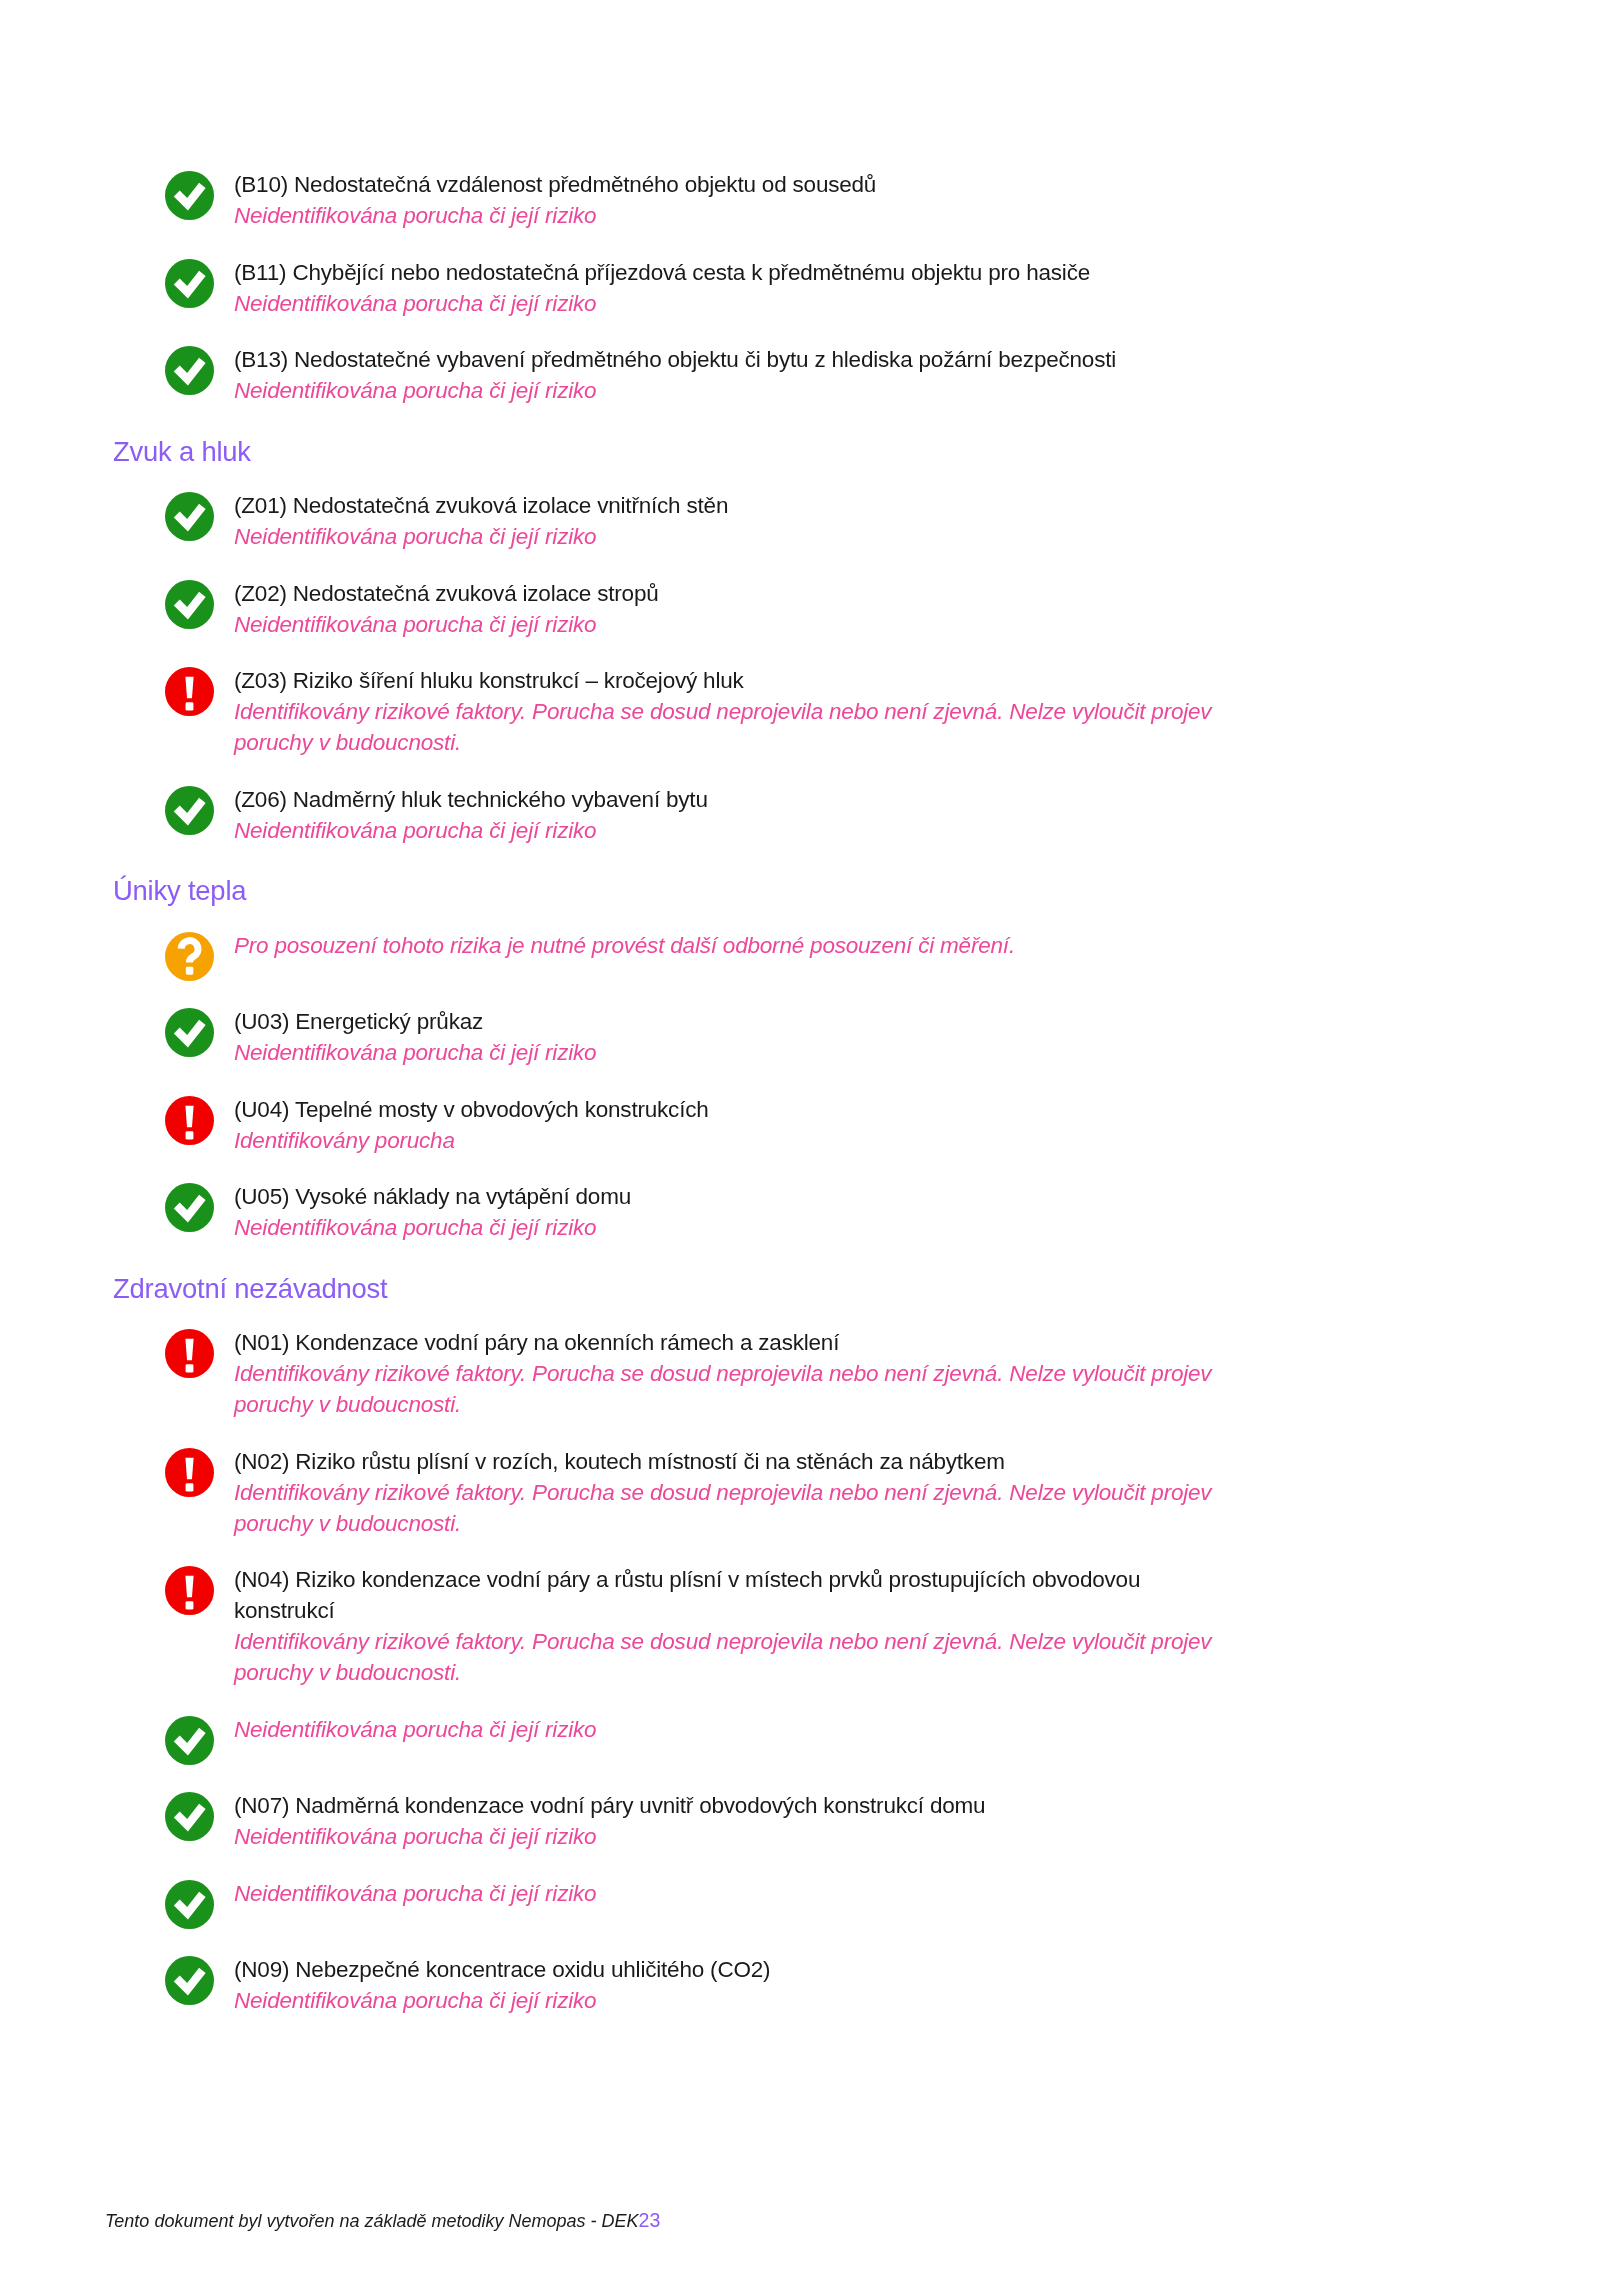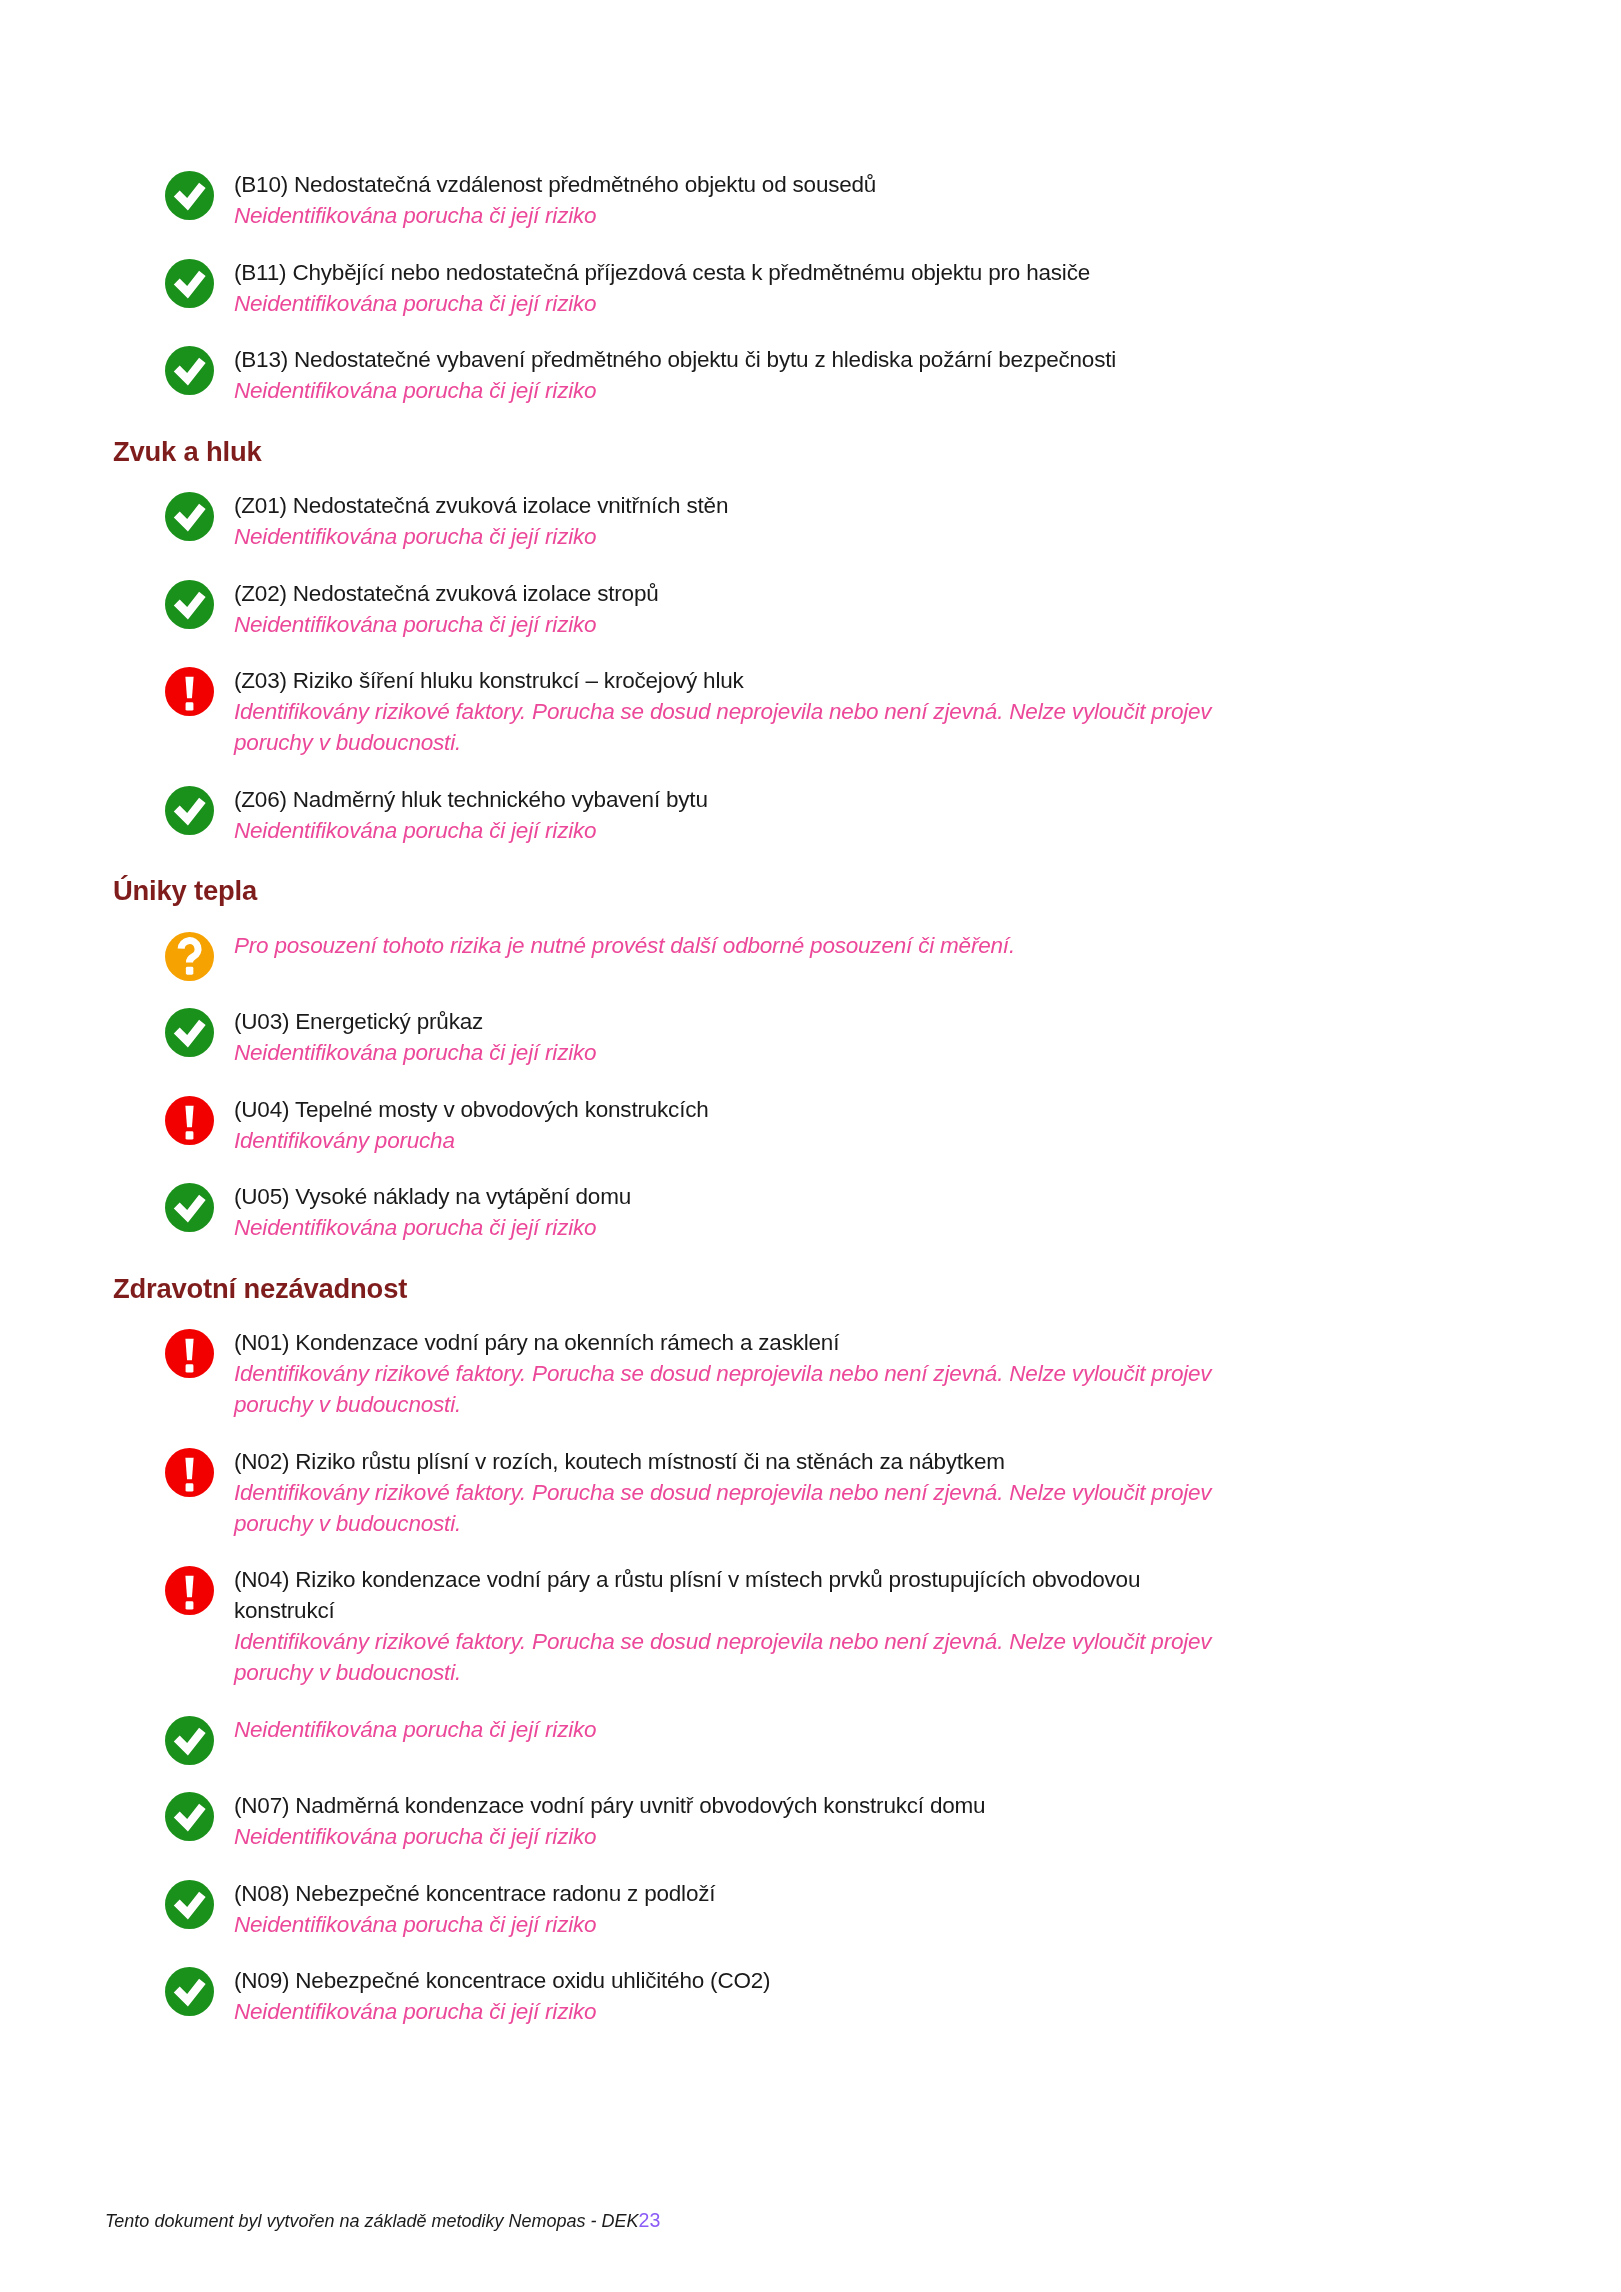--- a/index.html
+++ b/index.html
@@ -1,20 +1,20 @@
 <!DOCTYPE html>
 <html lang="cs"><head>
 <meta charset="utf-8">
 <style>
   html,body{margin:0;padding:0;background:#ffffff;}
   body{font-family:"Liberation Sans","DejaVu Sans",sans-serif;color:#1a1a1a;}
   .page{position:relative;width:1621px;height:2293px;background:#ffffff;overflow:hidden;}
   .content{position:absolute;left:113px;top:169px;width:1396px;}
   .section-heading{
-    font-size:27.4px;line-height:39px;font-weight:700;color:#7f1d1d;
+    font-size:27.4px;line-height:39px;font-weight:400;color:#8b5cf6;
     margin:13.7px 0 19.6px 0;letter-spacing:-0.2px;
   }
   .section:first-child .section-heading{margin-top:0;}
   .items{display:block;}
   .item{display:flex;align-items:flex-start;padding-left:52px;margin-bottom:25.5px;}
   .icon{width:49px;height:49px;flex:0 0 49px;margin-top:2px;}
   .icon svg{display:block;}
   .item-text{flex:1;margin-left:20px;min-width:0;}
   .item-title{
     font-size:22.5px;line-height:31px;color:#1a1a1a;letter-spacing:-0.2px;
@@ -407,21 +407,20 @@
             <path d="M20.8 10 h8.4 l-1.7 22 h-5 z"></path>
             <rect x="21" y="36" width="8" height="8.5" rx="1.5"></rect>
           </g>
           <g class="glyph glyph-question" fill="none">
             <path d="M16.5 17 a8.6 8.6 0 1 1 12.4 8.1 c-2.9 1.5 -3.9 2.9 -3.9 5.9" stroke="#ffffff" stroke-width="7.2" stroke-linecap="butt"></path>
             <rect x="21.3" y="35.5" width="7.6" height="8.2" rx="1.5" fill="#ffffff"></rect>
           </g>
         </svg>
       </span>
       <div class="item-text">
-        <div class="item-title">(N08) Nebezpečné koncentrace radonu z podloží</div>
         <div class="item-note">Neidentifikována porucha či její riziko</div>
       </div>
     </div>
 
     <div class="item status-ok">
       <span class="icon">
         <svg viewBox="0 0 50 50" width="49" height="49" aria-hidden="true">
           <circle cx="25" cy="25" r="25" fill="#1a911a" style="fill: rgb(26, 145, 26);"></circle>
           <path class="glyph glyph-check" d="M15 26 L23 34 L35.5 18" fill="none" stroke="#ffffff" stroke-width="8.5" stroke-linecap="square" stroke-linejoin="miter"></path>
           <g class="glyph glyph-exclam" fill="#ffffff">

